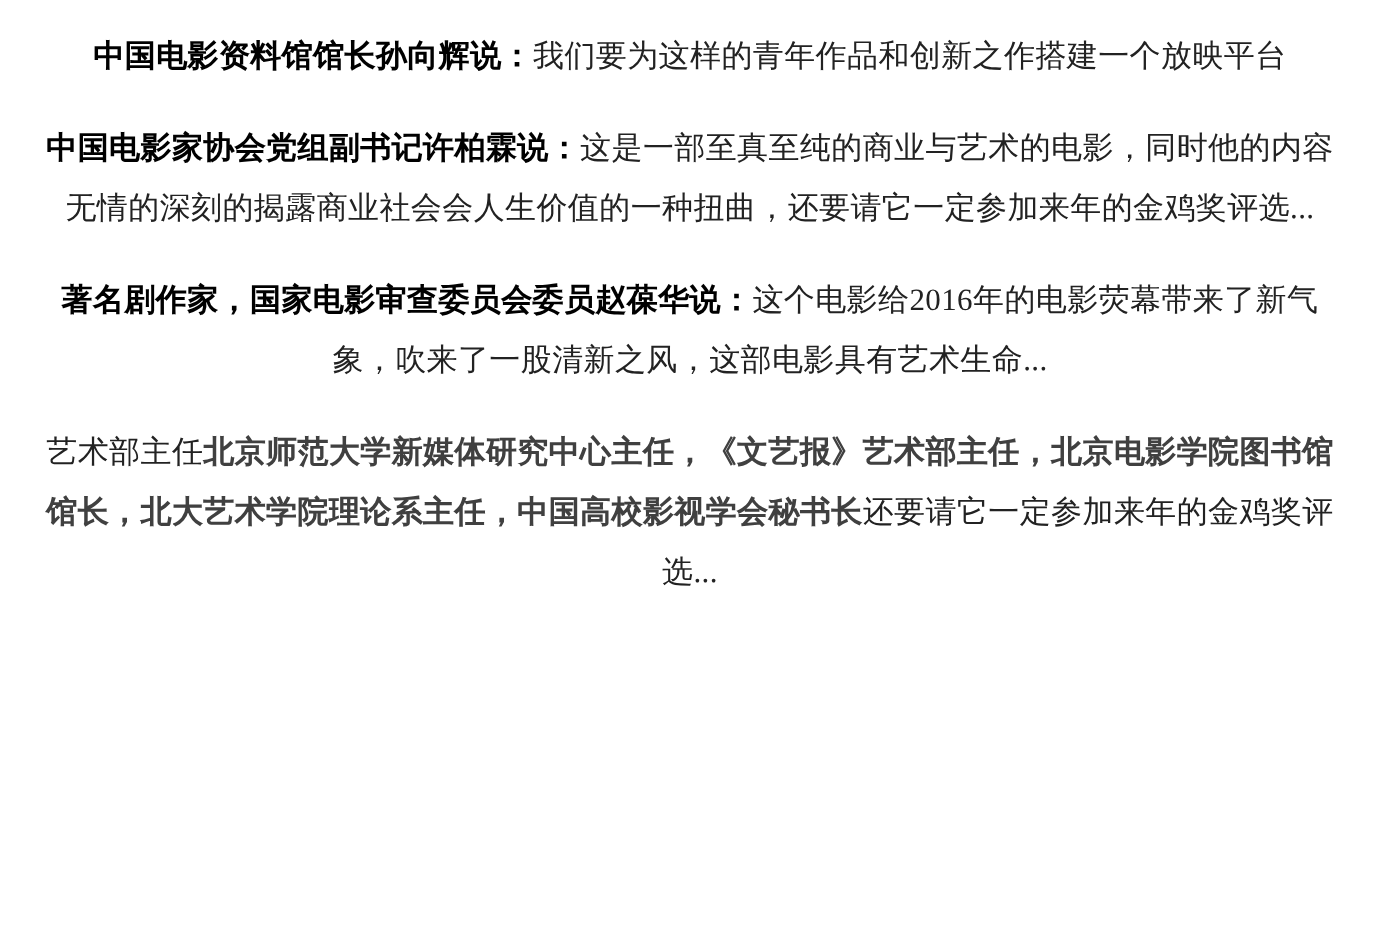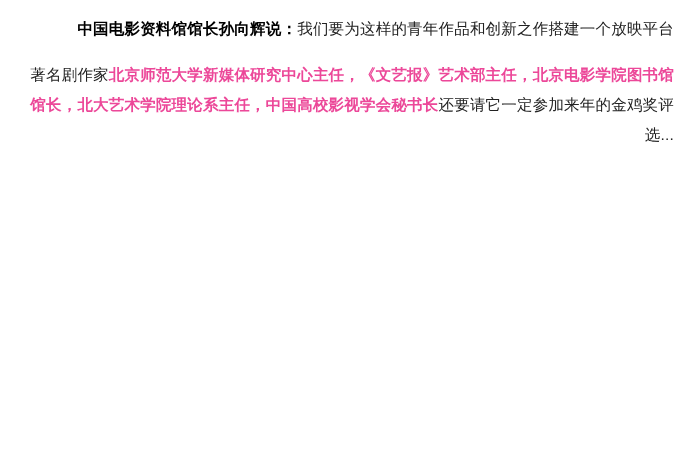--- a/index.html
+++ b/index.html
@@ -18,51 +18,58 @@
     box-sizing: border-box;
     width: 690px;
     height: 472px;
     padding: 14px 16px 10px 16px;
     background: #ffffff;
   }
   .para {
     font-size: 15.5px;
     line-height: 30px;
     margin: 0 0 16px 0;
-    text-align: right;
+    text-align: center;
     letter-spacing: 0.2px;
     color: #222222;
+    font-family: Liberation Serif, serif;
   }
   .para:last-child {
     margin-bottom: 0;
   }
   .speaker {
     font-weight: bold;
     color: #000000;
   }
   .quote {
     font-weight: normal;
   }
   .plain {
     font-weight: normal;
   }
   .emph-bold {
     font-weight: bold;
-    color: #ec4899;
+    color: #404040;
   }
 </style>
 </head>
 <body>
 
 <div class="doc">
 
   <p class="para">
     <span class="speaker">中国电影资料馆馆长孙向辉说</span><span class="speaker">：</span><span class="quote">我们要为这样的青年作品和创新之作搭建一个放映平台</span>
   </p>
 
-
+  <p class="para">
+    <span class="speaker">中国电影家协会党组副书记许柏霖说</span><span class="speaker">：</span><span class="quote">这是一部至真至纯的商业与艺术的电影，同时他的内容无情的深刻的揭露商业社会会人生价值的一种扭曲，还要请它一定参加来年的金鸡奖评选...</span>
+  </p>
 
 
   <p class="para">
-    <span class="plain">著名剧作家</span><span class="emph-bold">北京师范大学新媒体研究中心主任，《文艺报》艺术部主任，北京电影学院图书馆馆长，北大艺术学院理论系主任，中国高校影视学会秘书长</span><span class="plain">还要请它一定参加来年的金鸡奖评选...</span>
+    <span class="speaker">著名剧作家，国家电影审查委员会委员赵葆华说</span><span class="speaker">：</span><span class="quote">这个电影给2016年的电影荧幕带来了新气象，吹来了一股清新之风，这部电影具有艺术生命...</span>
+  </p>
+
+  <p class="para">
+    <span class="plain">艺术部主任</span><span class="emph-bold">北京师范大学新媒体研究中心主任，《文艺报》艺术部主任，北京电影学院图书馆馆长，北大艺术学院理论系主任，中国高校影视学会秘书长</span><span class="plain">还要请它一定参加来年的金鸡奖评选...</span>
   </p>
 
 </div>
 
 </body></html>

